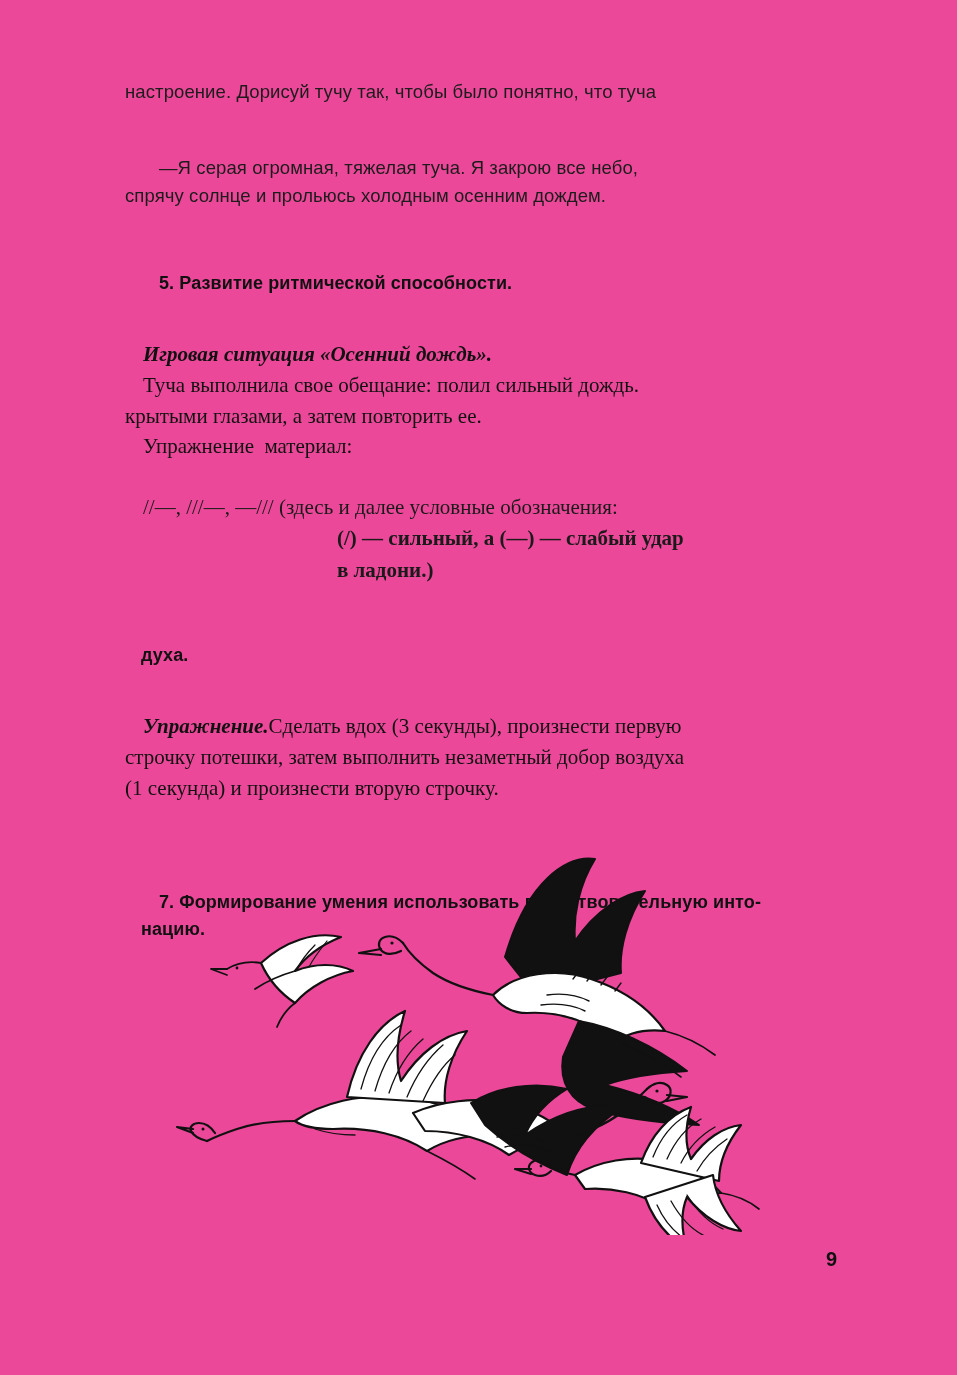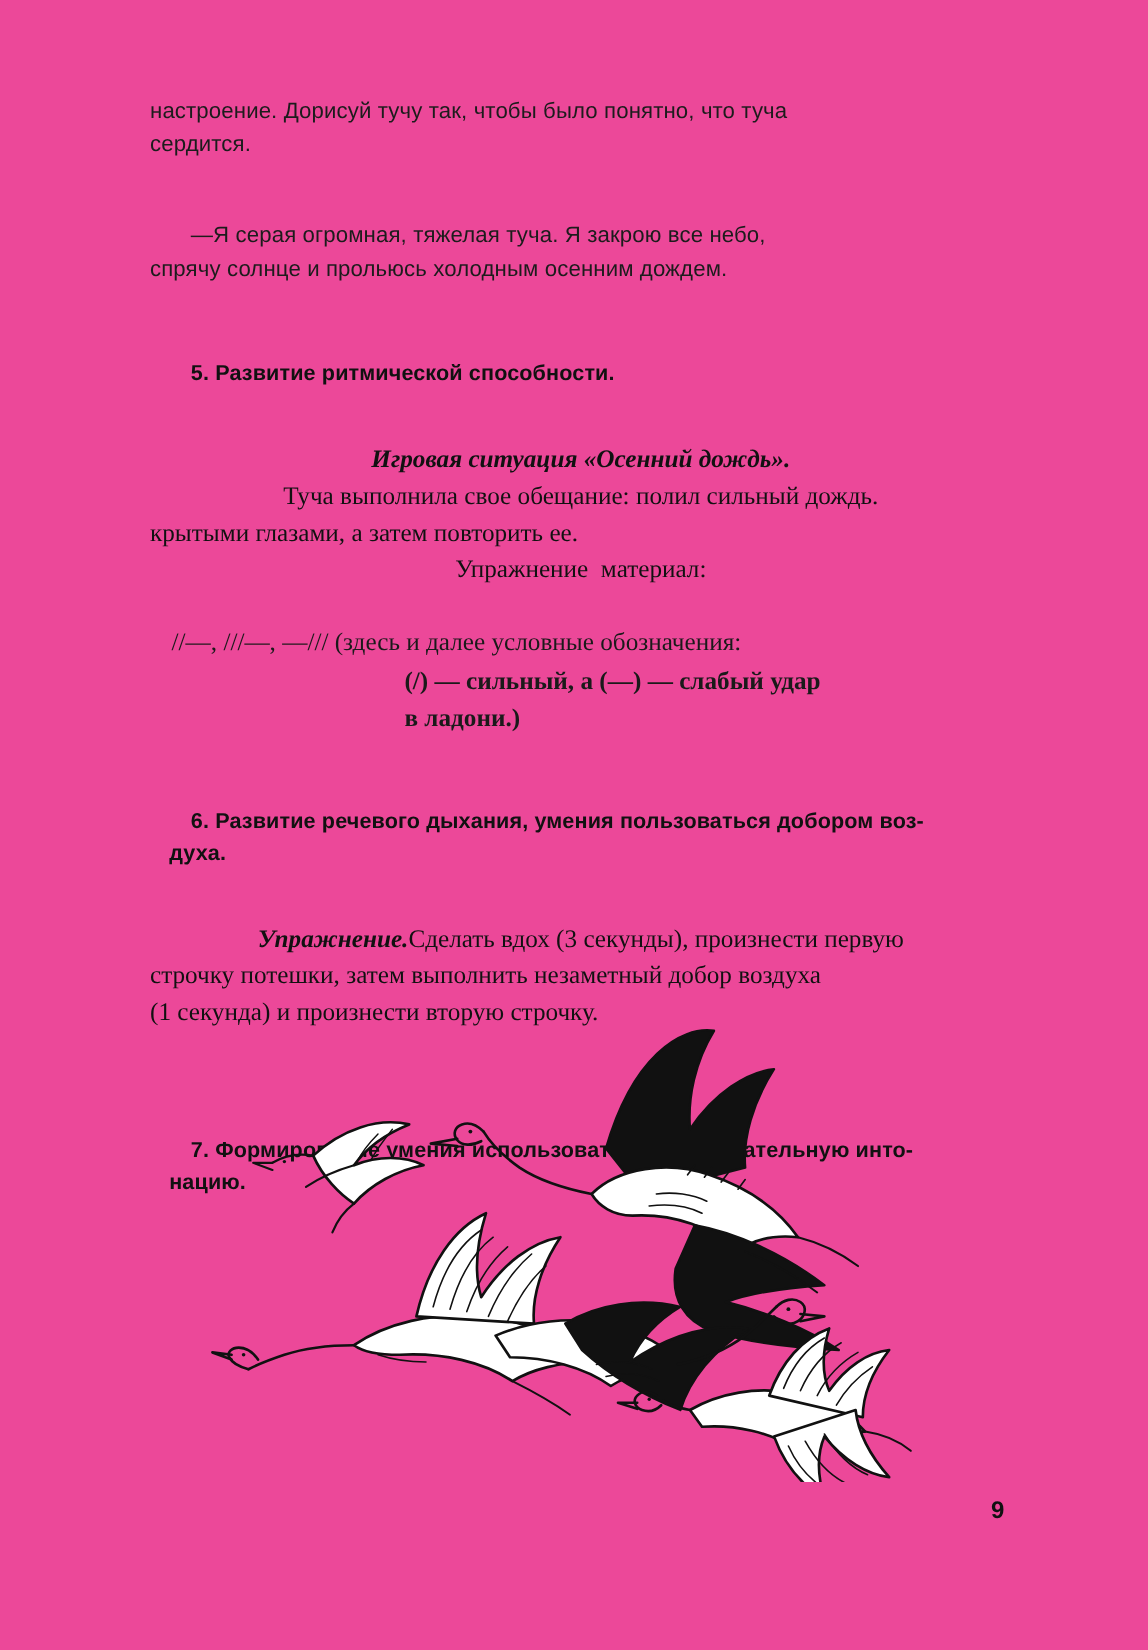--- a/index.html
+++ b/index.html
@@ -56,21 +56,21 @@
 
   
   .body-text {
     font-family: "Liberation Serif", serif;
     font-size: 21px;
     line-height: 1.46;
     color: #111;
     margin: 0;
   }
   .body-text .ln { display: block; white-space: pre; }
-  .body-text .ind { padding-left: 18px; text-align: center; }
+  .body-text .ind { padding-left: 18px; }
   .ital-bold {
     font-style: italic;
     font-weight: bold;
   }
   .rhythm {
     font-family: "Liberation Serif", serif;
     font-size: 21px;
     line-height: 1.5;
     margin: 0;
   }
@@ -106,21 +106,20 @@
 </style>
 </head>
 <body>
 
 <div class="page">
 
   <div class="content">
 
     <div class="intro">
       <span class="ln">настроение. Дорисуй тучу так, чтобы было понятно, что туча</span>
-      <span class="ln">сердится.</span>
       <span class="ln ind">—Я серая огромная, тяжелая туча. Я закрою все небо,</span>
       <span class="ln">спрячу солнце и прольюсь холодным осенним дождем.</span>
     </div>
 
     <div class="sp-18"></div>
 
     <div class="head">
       <span class="ln ind">5. Развитие ритмической способности.</span>
     </div>
 
@@ -137,21 +136,20 @@
 
     <div class="rhythm">
       <span class="ln ind1">//—, ///—, —/// (здесь и далее условные обозначения:</span>
       <span class="ln ind2">(/) — сильный, а (—) — слабый удар</span>
       <span class="ln ind2">в ладони.)</span>
     </div>
 
     <div class="sp-40"></div>
 
     <div class="head">
-      <span class="ln ind">6. Развитие речевого дыхания, умения пользоваться добором воз-</span>
       <span class="ln">духа.</span>
     </div>
 
     <div class="sp-26"></div>
 
     <div class="body-text">
       <span class="ln ind"><span class="ital-bold">Упражнение.</span><span>Сделать вдох (3 секунды), произнести первую</span></span>
       <span class="ln">строчку потешки, затем выполнить незаметный добор воздуха</span>
       <span class="ln">(1 секунда) и произнести вторую строчку.</span>
     </div>

